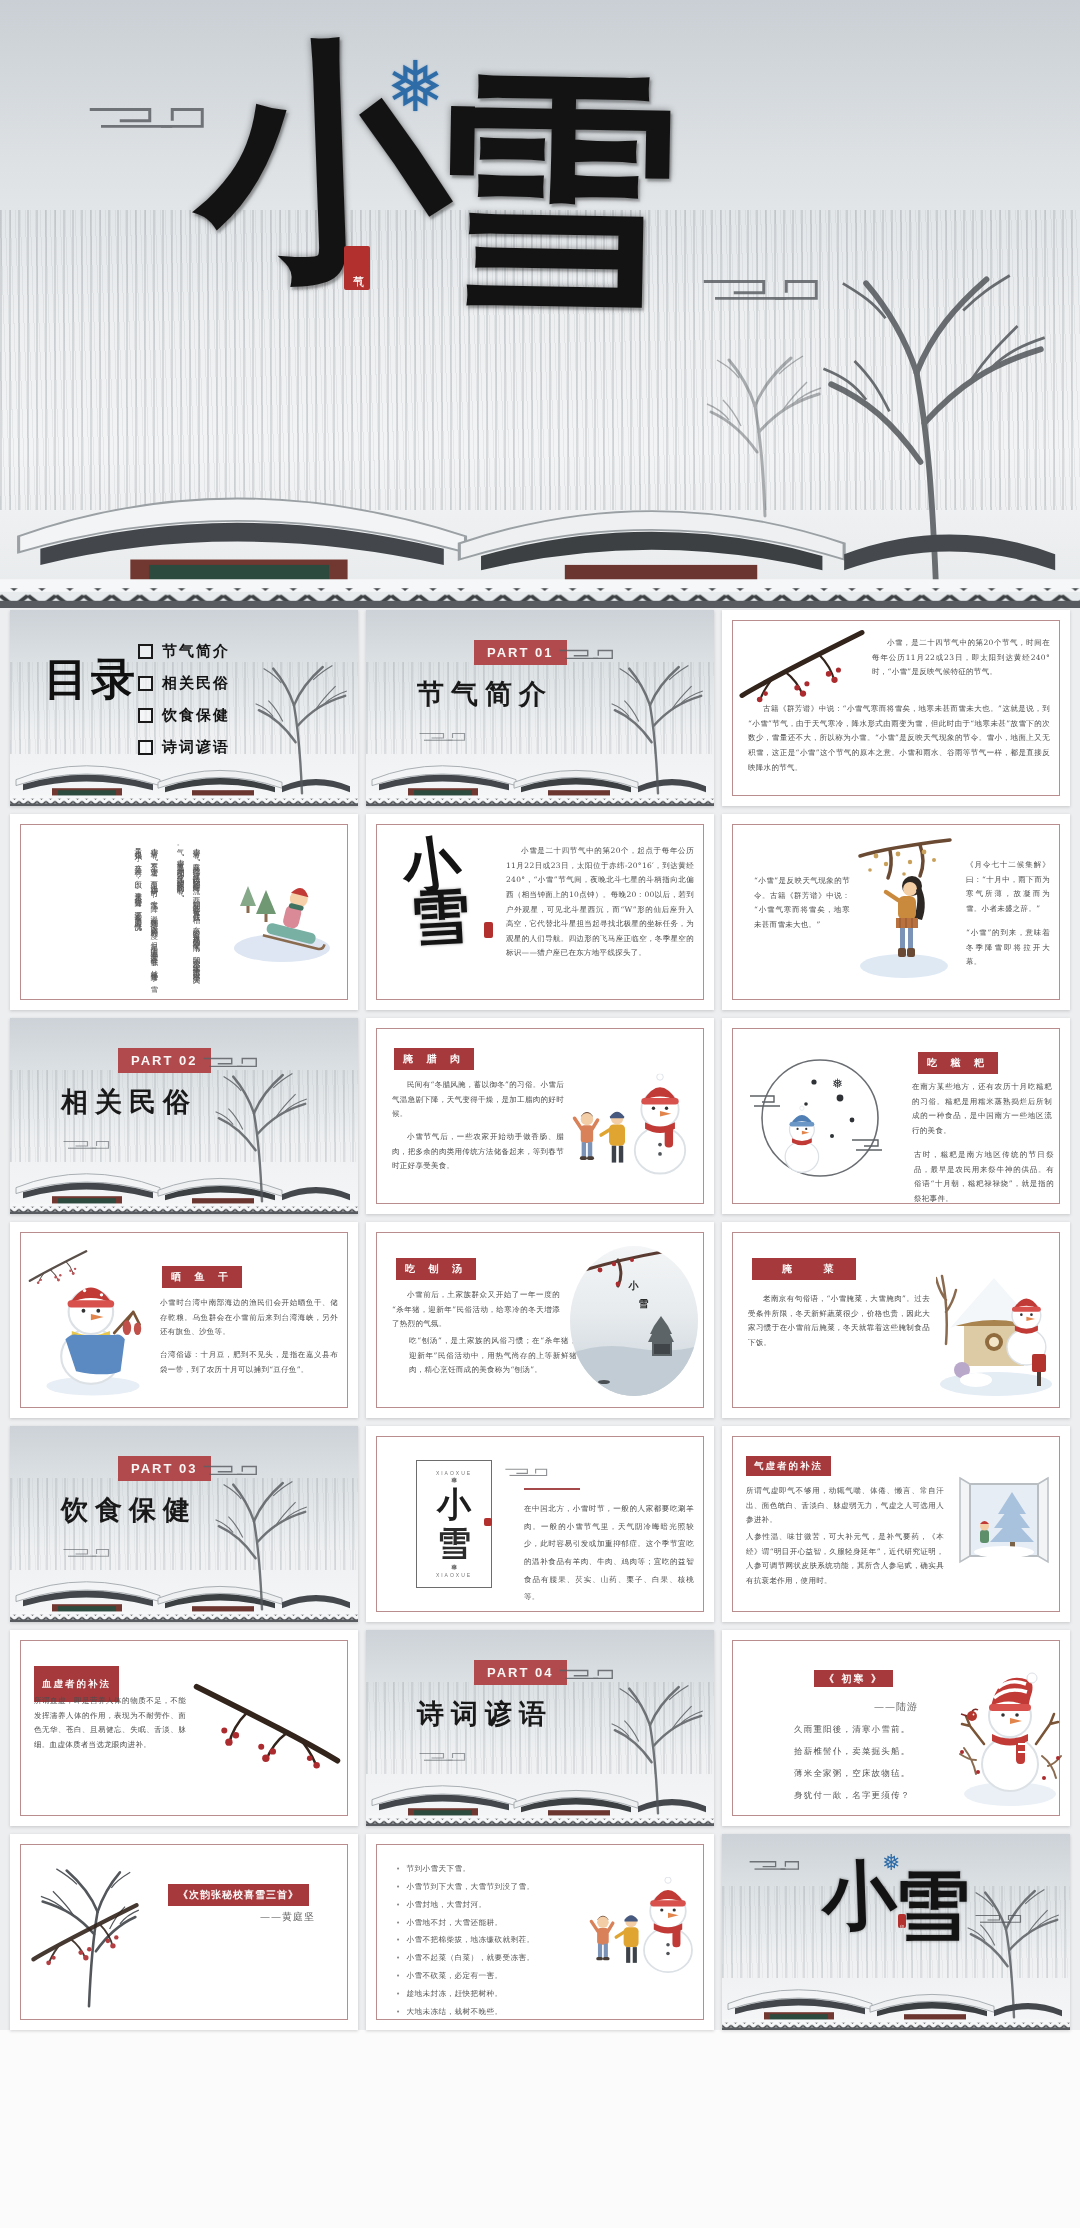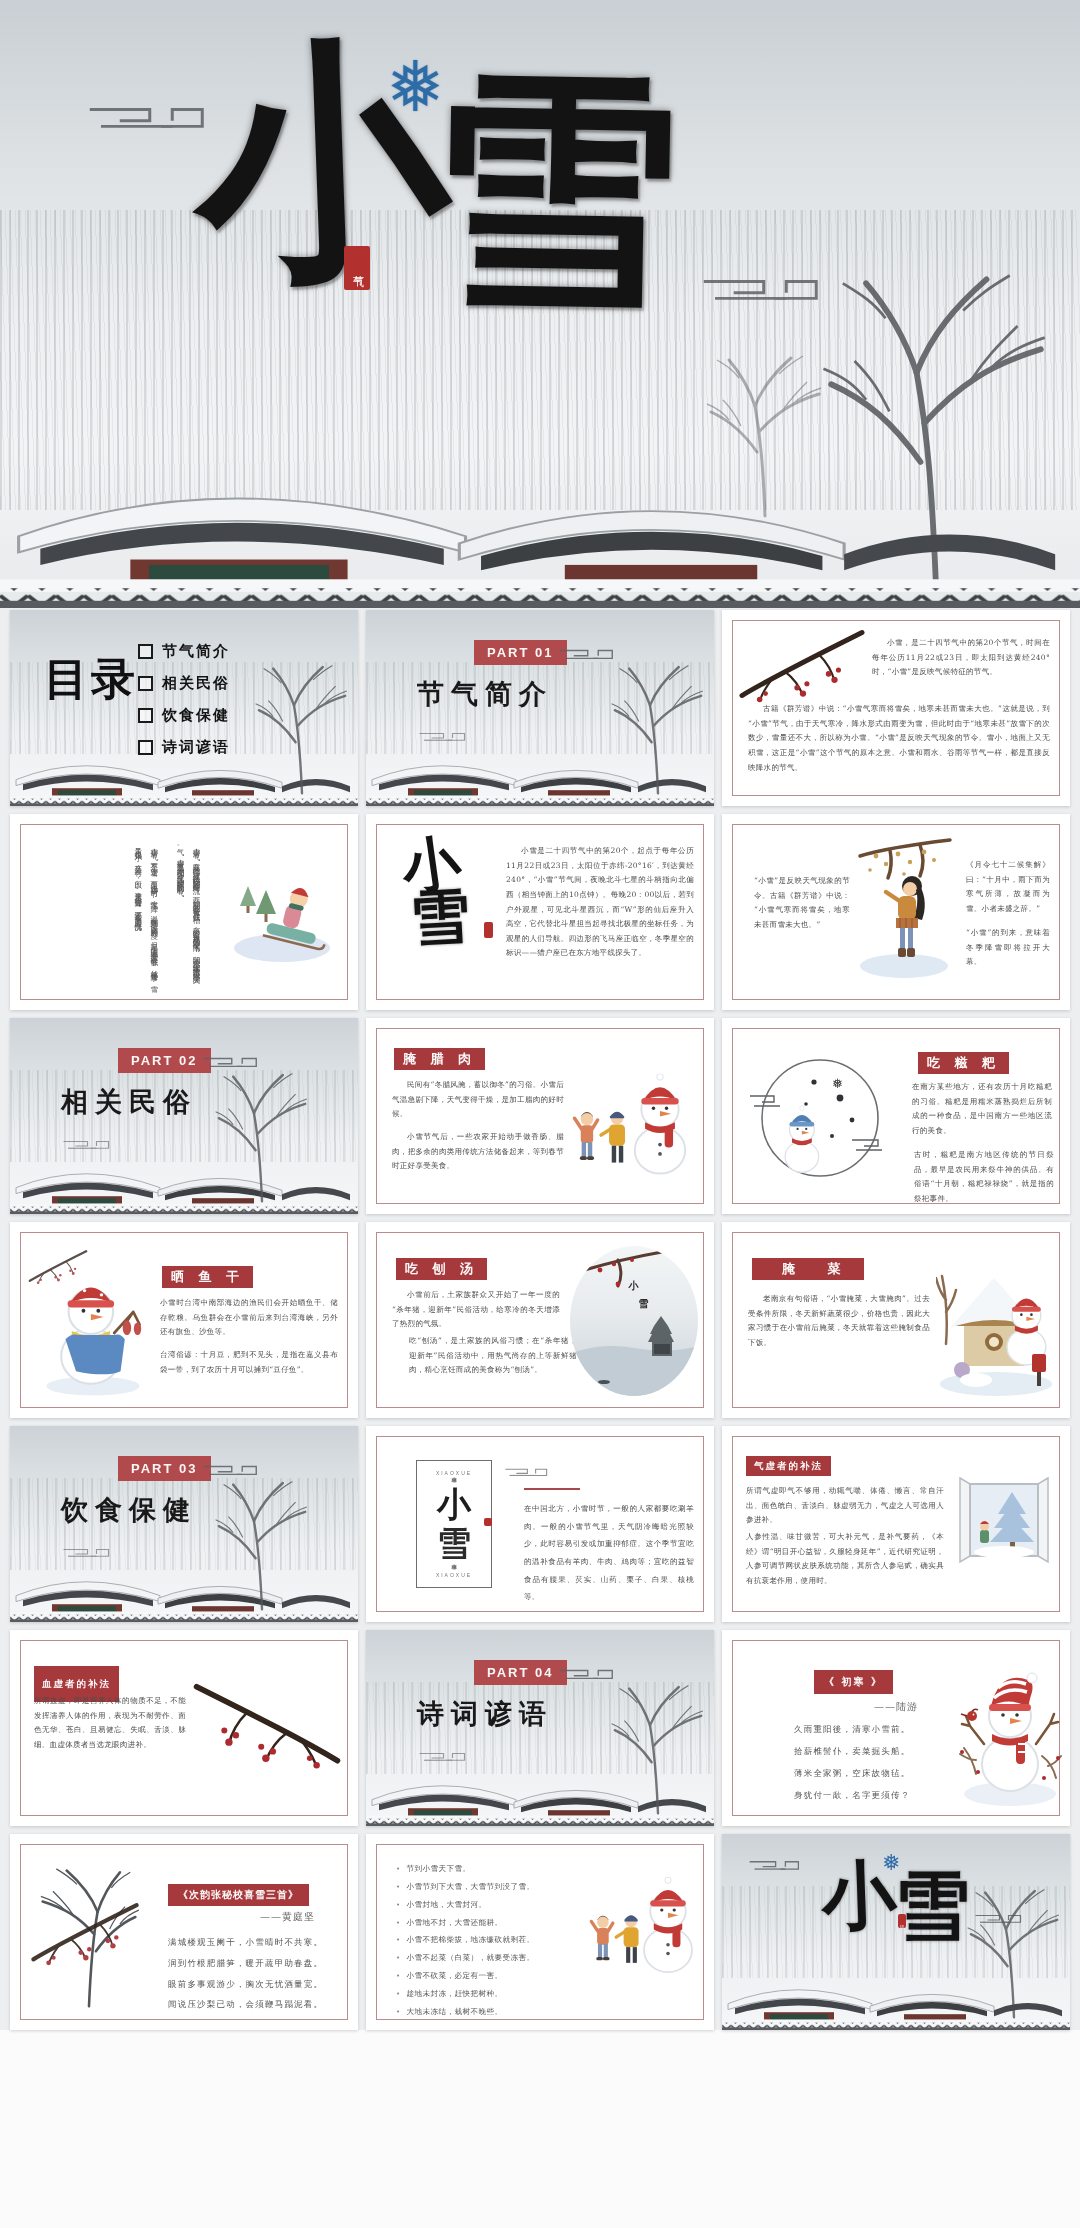--- a/index.html
+++ b/index.html
@@ -38,21 +38,21 @@
   .photo .roofs{position:absolute;left:0;bottom:0;width:348px;height:58px;}
   .photo .tree{position:absolute;right:0;bottom:4px;width:112px;height:150px;opacity:.8;}
   
   .frame{position:absolute;inset:10px;border:1px solid #b98c8d;pointer-events:none;}
   
   .t{position:absolute;font-size:7.5px;line-height:1.95;color:#4c4c4c;text-align:justify;letter-spacing:.3px;}
   .ind{text-indent:2em;}
   
   .hbox{position:absolute;background:#a5393c;color:#fdf9f9;font-weight:bold;
     display:flex;align-items:center;justify-content:center;}
-  .topic-h{height:22px;font-size:13px;letter-spacing:5px;padding:0 9px;}
+  .topic-h{height:22px;font-size:10px;letter-spacing:5px;padding:0 9px;}
   
   .mulu{position:absolute;left:34px;top:40px;font-size:44px;font-weight:bold;letter-spacing:3px;color:#101010;}
   .toc-list{position:absolute;left:128px;top:32px;}
   .toc-item{display:flex;align-items:center;margin-bottom:13px;}
   .toc-box{width:11px;height:11px;border:2px solid #1a1a1a;background:rgba(255,255,255,.5);margin-right:9px;}
   .toc-label{font-size:15px;color:#141414;letter-spacing:2px;font-weight:bold;}
   
   .part-badge{position:absolute;left:108px;top:30px;background:#b04a4c;color:#fbf6f6;
     font-family:"Liberation Sans",sans-serif;font-size:13px;font-weight:bold;letter-spacing:2px;
     padding:5px 13px;}
@@ -558,21 +558,21 @@
           <use href="#sym-cloud"></use>
         </svg>
       <h2 class="sec-title" style="margin:0">诗词谚语</h2>
       <svg class="cloud" style="left:52px;top:118px;width:48px;height:17px;opacity:.6" viewBox="0 0 64 22">
           <use href="#sym-cloud"></use>
         </svg>
     </div>
 
     <div class="slide">
       <div class="frame"></div>
-      <div class="hbox" style="left:92px;top:40px;height:24px;font-size:10px;letter-spacing:2px;padding:0 10px">《 初寒 》</div>
+      <div class="hbox" style="left:92px;top:40px;height:17px;font-size:10px;letter-spacing:2px;padding:0 10px">《 初寒 》</div>
       <div class="author" style="left:152px;top:70px">——陆游</div>
       <div style="position:absolute;left:72px;top:88px">
         <div class="poem-line">久雨重阳後，清寒小雪前。</div>
         <div class="poem-line">拾薪椎髻仆，卖菜掘头船。</div>
         <div class="poem-line">薄米全家粥，空床故物毡。</div>
         <div class="poem-line">身犹付一歃，名字更须传？</div>
       </div>
       <svg style="position:absolute;left:236px;top:22px;width:104px;height:156px" viewBox="0 0 104 156">
         <ellipse cx="52" cy="142" rx="46" ry="12" fill="#eaf0f6"></ellipse>
         <path d="M6 96 C12 104 16 112 18 122 M18 108 C12 108 8 106 2 102 M84 104 C92 110 96 118 98 126 M90 114 C96 112 100 108 103 104" fill="none" stroke="#8a6b50" stroke-width="2" stroke-linecap="round"></path>
@@ -604,26 +604,20 @@
     <div class="slide">
       <div class="frame"></div>
       <svg style="position:absolute;left:14px;top:28px;width:130px;height:146px;transform:scaleX(-1)" viewBox="0 0 140 170">
           <use href="#sym-tree"></use>
         </svg>
       <svg style="position:absolute;left:20px;top:60px;width:110px;height:80px;opacity:.9" viewBox="0 0 130 80">
           <use href="#sym-branch"></use>
         </svg>
       <div class="hbox" style="left:158px;top:50px;height:22px;font-size:10px;letter-spacing:1px;padding:0 10px">《次韵张秘校喜雪三首》</div>
       <div class="author" style="left:250px;top:76px">——黄庭坚</div>
-      <div style="position:absolute;left:158px;top:98px">
-        <div class="poem-line" style="line-height:2.45">满城楼观玉阑干，小雪晴时不共寒。</div>
-        <div class="poem-line" style="line-height:2.45">润到竹根肥腊笋，暖开蔬甲助春盘。</div>
-        <div class="poem-line" style="line-height:2.45">眼前多事观游少，胸次无忧酒量宽。</div>
-        <div class="poem-line" style="line-height:2.45">闻说压沙梨已动，会须鞭马蹋泥看。</div>
-      </div>
     </div>
 
     <div class="slide">
       <div class="frame"></div>
       <ul class="prov">
         <li>节到小雪天下雪。</li>
         <li>小雪节到下大雪，大雪节到没了雪。</li>
         <li>小雪封地，大雪封河。</li>
         <li>小雪地不封，大雪还能耕。</li>
         <li>小雪不把棉柴拔，地冻镰砍就剩茬。</li>

